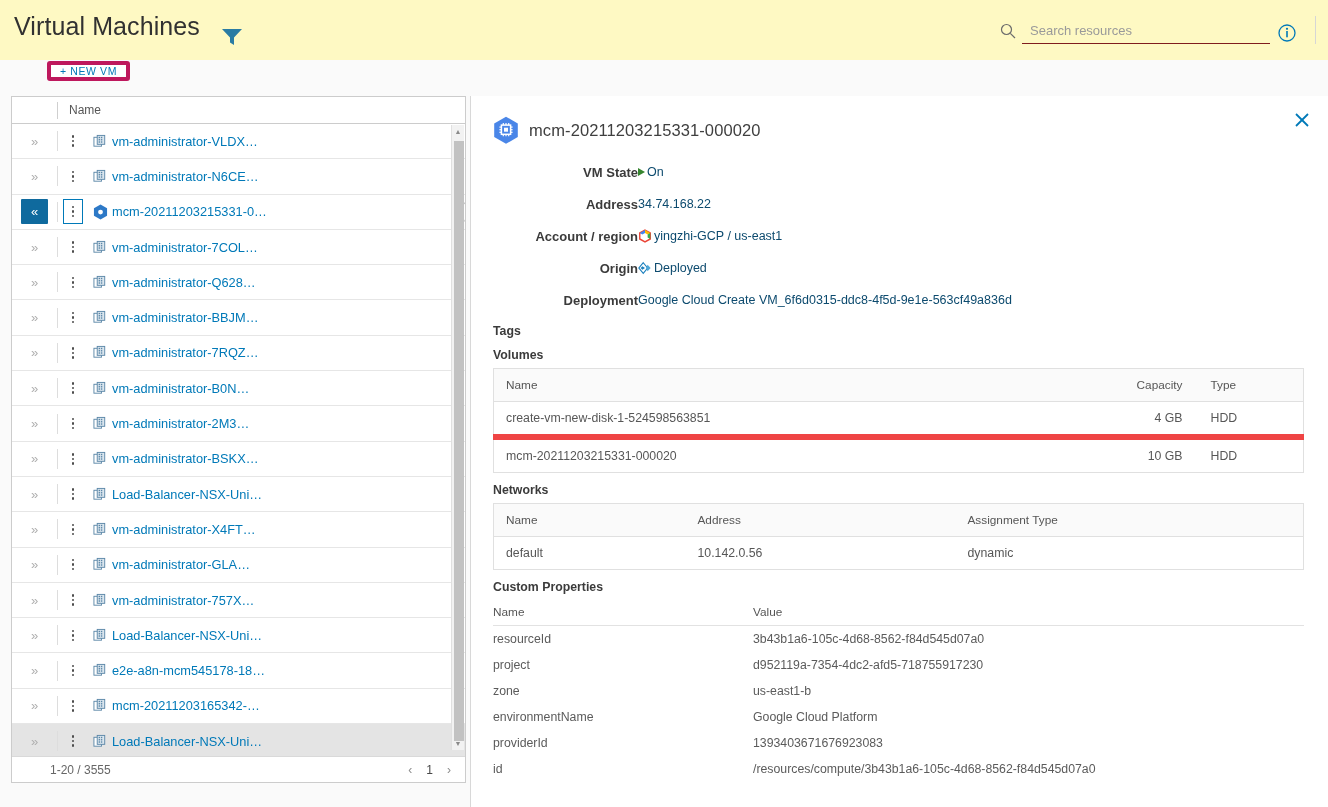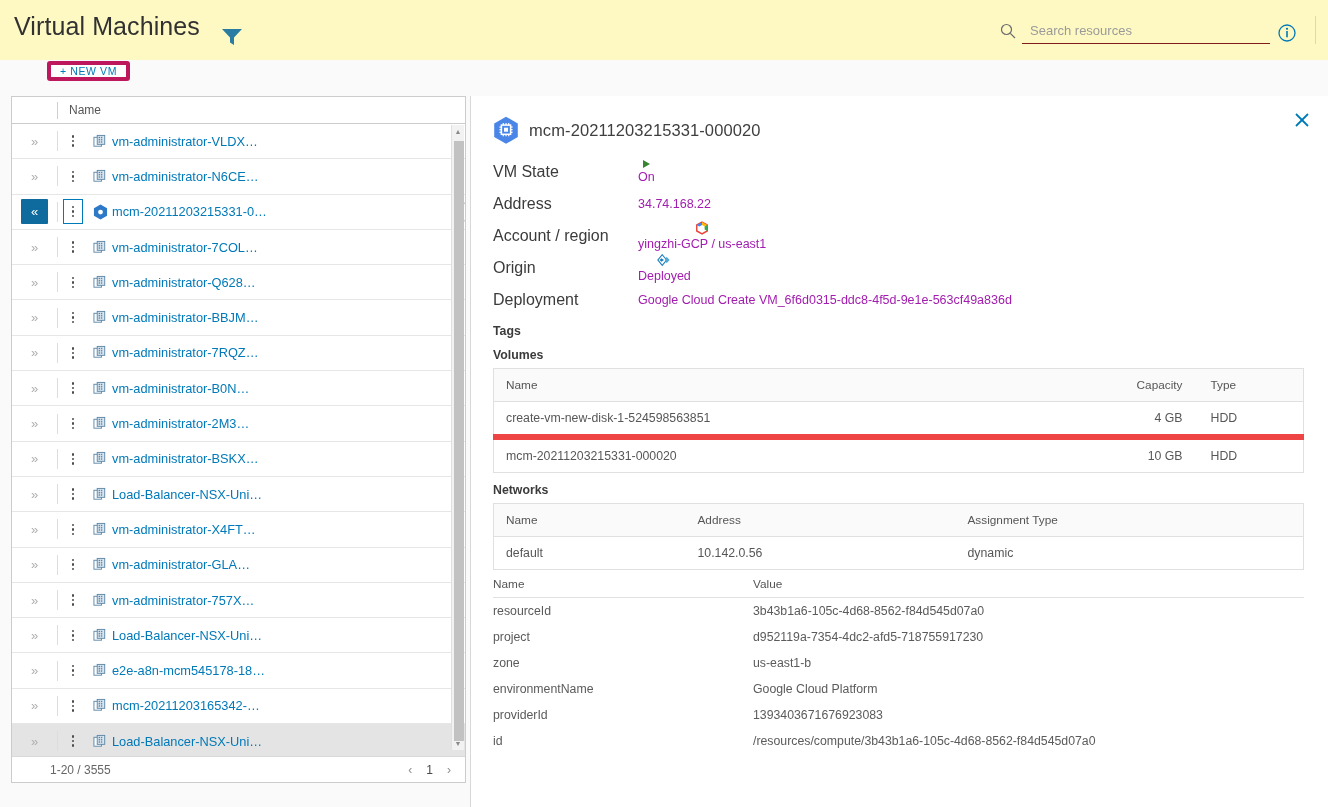--- a/index.html
+++ b/index.html
@@ -158,22 +158,22 @@
     display: flex; align-items: center; gap: 10px;
   }
   .hex-icon { width: 26px; height: 29px; flex: none; }
   .detail-title { font-size: 16.5px; color: #3f3f3f; font-weight: 400; letter-spacing: 0.1px; }
   .close-x {
     position: absolute; right: 16px; top: 14px; width: 20px; height: 20px; cursor: pointer;
   }
 
   .props { padding: 8px 0 0 22px; }
   .prop-row { display: flex; align-items: center; height: 32px; }
-  .prop-label { width: 145px; font-size: 16px; font-weight: normal; color: #3b3b3b; flex: none; }
-  .prop-value { font-size: 12.5px; color: #a21caf; display: flex; align-items: center; gap: 2px; flex-direction: column; }
+  .prop-label { width: 145px; font-size: 13px; font-weight: bold; color: #3b3b3b; flex: none; text-align: right; }
+  .prop-value { font-size: 12.5px; color: #0c4a6e; display: flex; align-items: center; gap: 2px; }
   .play-tri {
     width: 0; height: 0; border-left: 7px solid #36852f;
     border-top: 4.5px solid transparent; border-bottom: 4.5px solid transparent;
   }
 
   .section-title {
     font-size: 12.3px; font-weight: bold; color: #3b3b3b;
     margin: 8px 0 6px 22px;
   }
   .section-title.tight { margin-top: 10px; }
@@ -873,20 +873,21 @@
       </thead>
       <tbody id="networks-body">
           <tr>
             <td>default</td>
             <td>10.142.0.56</td>
             <td>dynamic</td>
           </tr>
         </tbody>
     </table>
 
+    <div class="section-title tight">Custom Properties</div>
     <table class="cp">
       <thead>
         <tr>
           <th class="c1">Name</th>
           <th>Value</th>
         </tr>
       </thead>
       <tbody id="cp-body">
           <tr>
             <td class="c1">resourceId</td>

